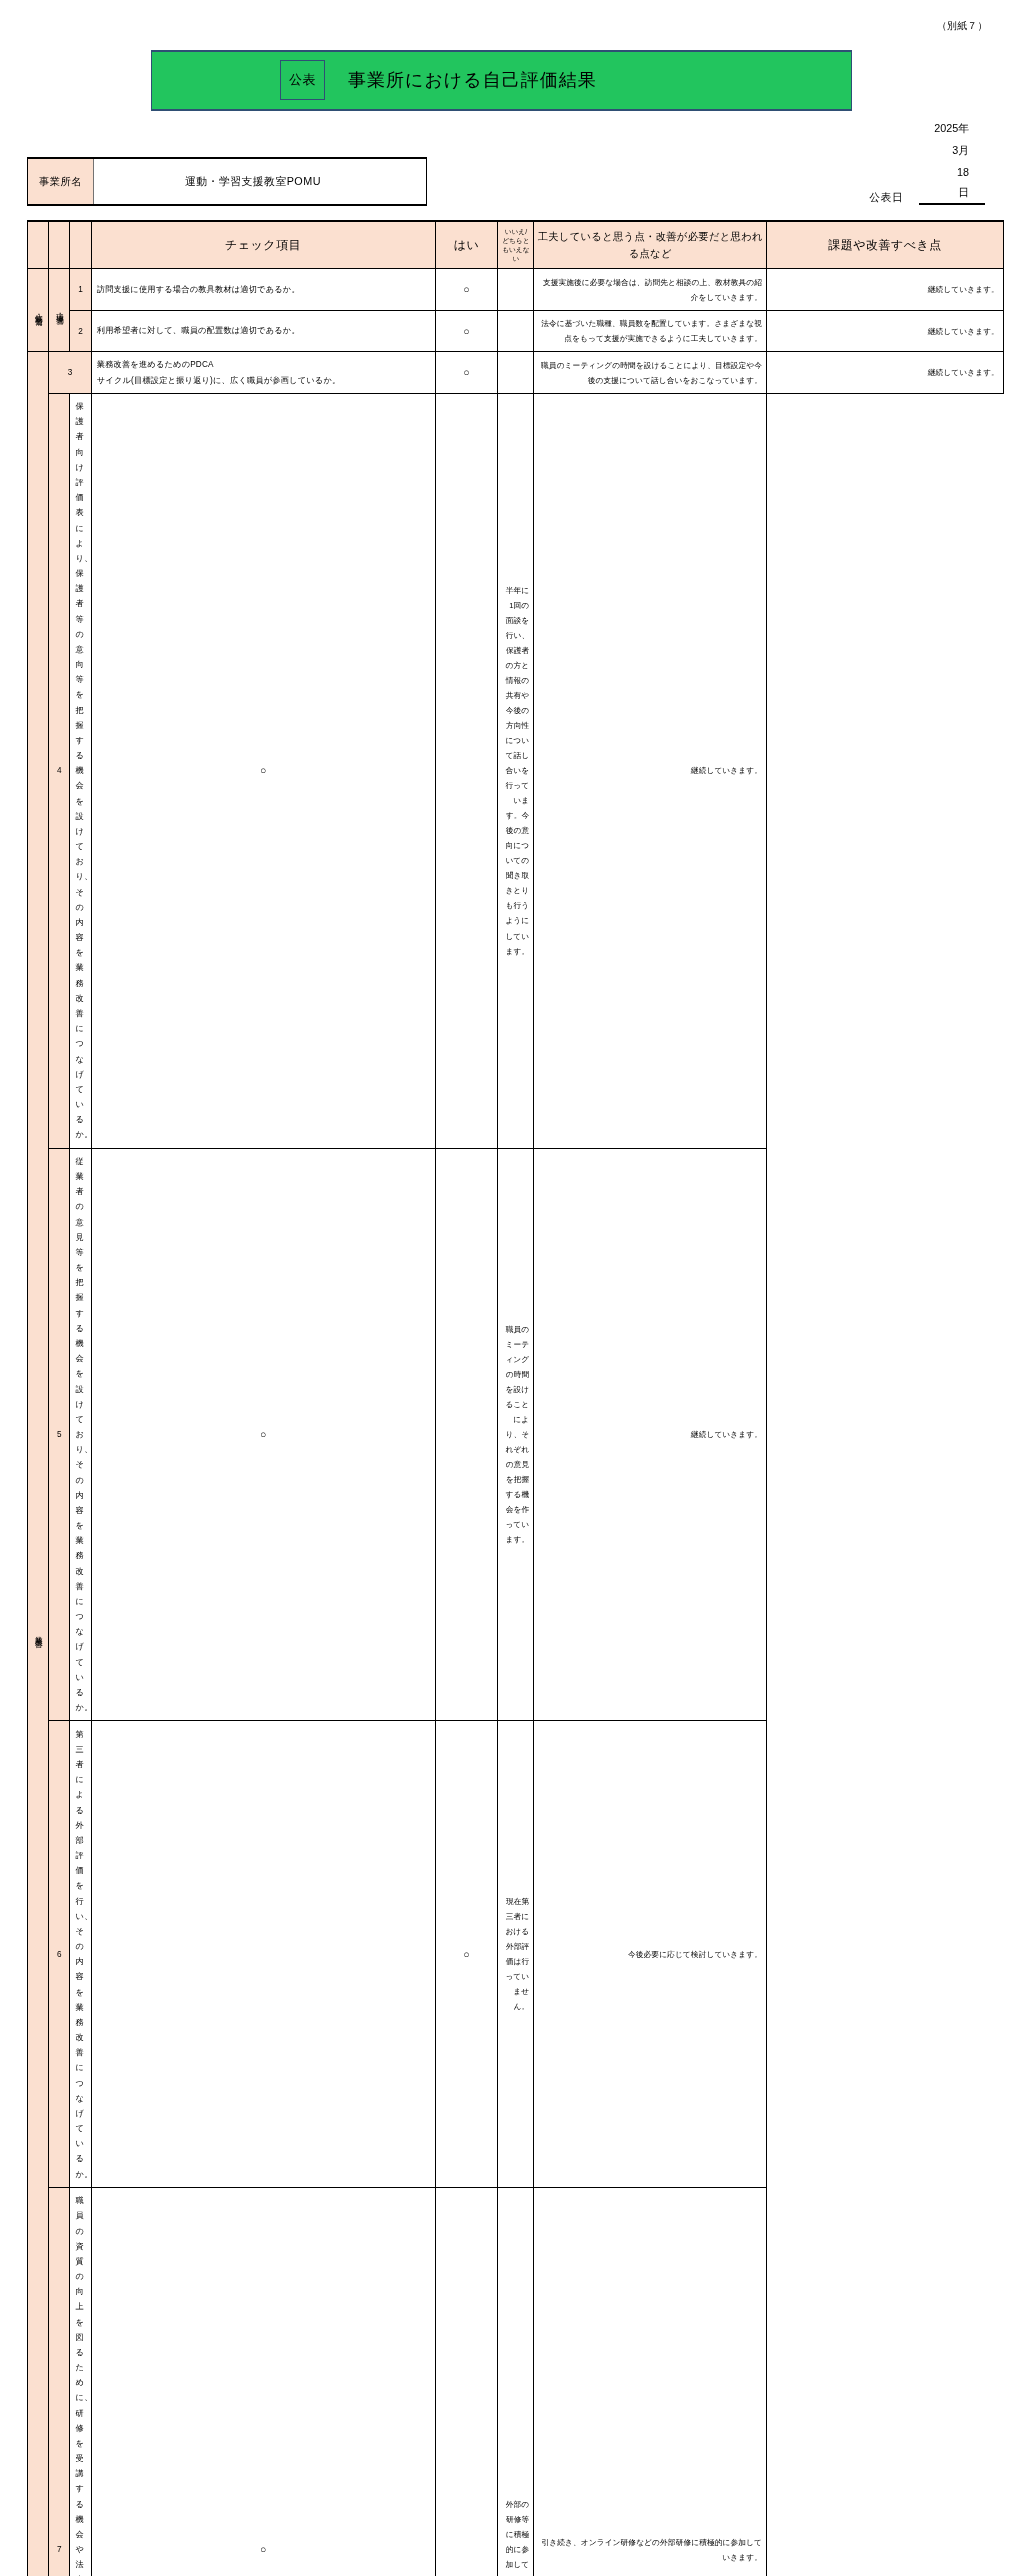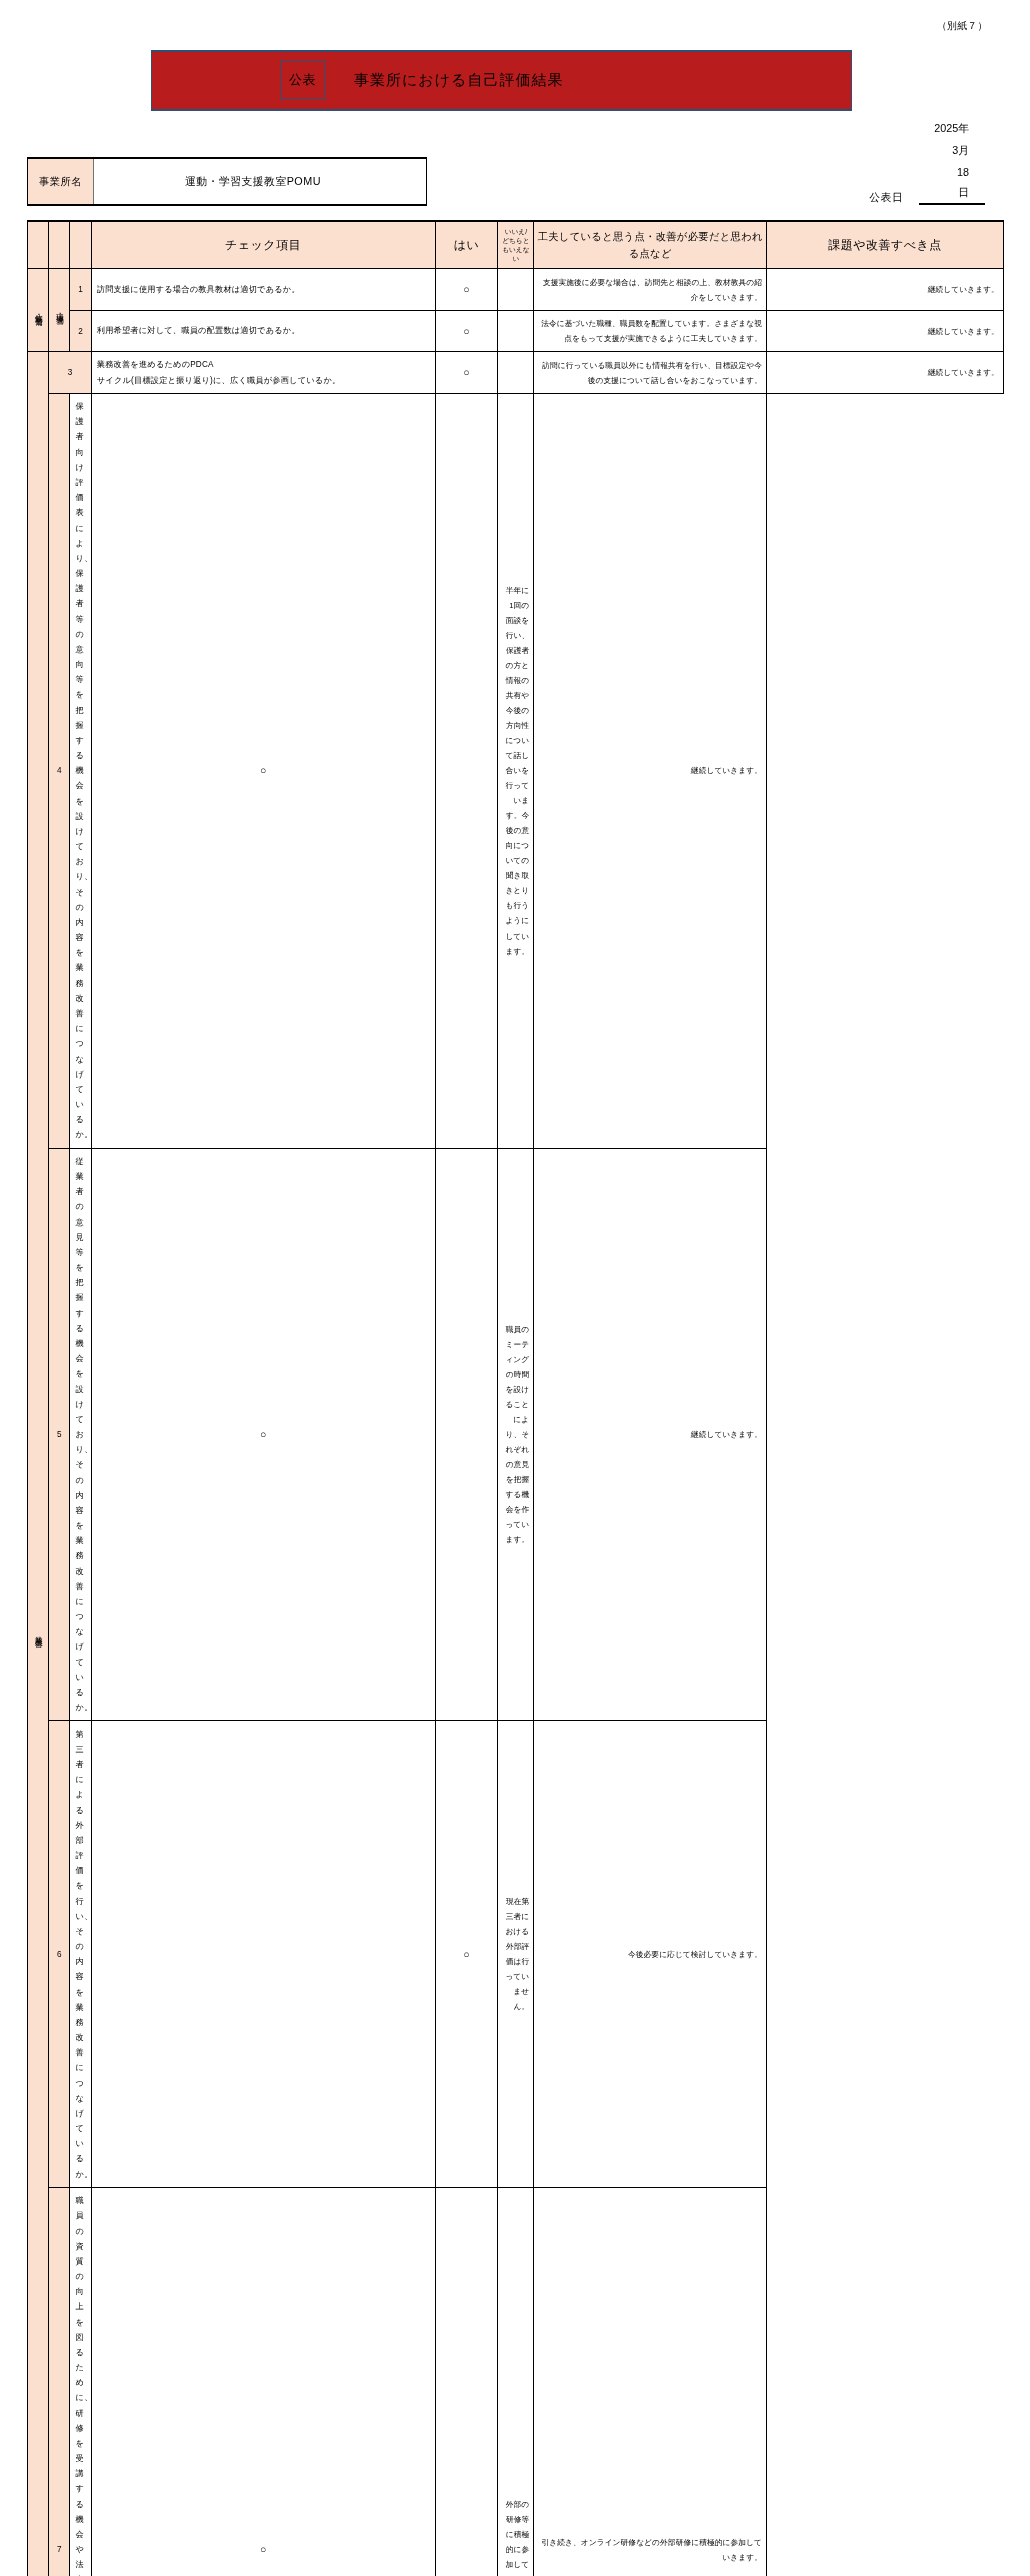--- a/index.html
+++ b/index.html
@@ -33,37 +33,37 @@
   .title-band {
     margin: 16.5px 0 0 124px;
     width: 701px;
     height: 61px;
     border: 1px solid #2f4f74;
     border-top-width: 2.1px;
     border-bottom-width: 2.1px;
     display: flex;
     align-items: center;
     box-sizing: border-box;
-    background: #b91c1c;
+    background: #22c55e;
   }
   .title-chip {
     margin-left: 128px;
     width: 45px;
     height: 40px;
     border: 1px solid #2f4f74;
     display: flex;
     align-items: center;
     justify-content: center;
     font-size: 13px;
     letter-spacing: 0.5px;
     box-sizing: border-box;
   }
   .title-text {
-    margin-left: 29px;
-    font-size: 15px;
+    margin-left: 23px;
+    font-size: 18px;
     letter-spacing: 1px;
   }
 
   
   .meta-row {
     display: flex;
     align-items: flex-end;
     margin-top: 11.3px;
   }
   .office-box {
@@ -262,21 +262,21 @@
           <td class="mark"></td>
           <td class="good">法令に基づいた職種、職員数を配置しています。さまざまな視点をもって支援が実施できるように工夫していきます。</td>
           <td class="issue">継続していきます。</td>
         </tr>
         <tr class="group-start">
           <td class="cat" rowspan="5">業務改善</td>
           <td class="no" colspan="2">3</td>
           <td class="item">業務改善を進めるためのPDCA<br>サイクル(目標設定と振り返り)に、広く職員が参画しているか。</td>
           <td class="mark">○</td>
           <td class="mark"></td>
-          <td class="good">訪問に行っている職員以外にも情報共有を行い、目標設定や今後の支援について話し合いをおこなっています。</td>
+          <td class="good">職員のミーティングの時間を設けることにより、目標設定や今後の支援について話し合いをおこなっています。</td>
           <td class="issue">継続していきます。</td>
         </tr>
         <tr>
           <td class="no">4</td>
           <td class="item">保護者向け評価表により、保護者等の意向等を把握する機会を設けており、その内容を業務改善につなげているか。</td>
           <td class="mark">○</td>
           <td class="mark"></td>
           <td class="good">半年に1回の面談を行い、保護者の方と情報の共有や今後の方向性について話し合いを行っています。今後の意向についての聞き取きとりも行うようにしています。</td>
           <td class="issue">継続していきます。</td>
         </tr>

